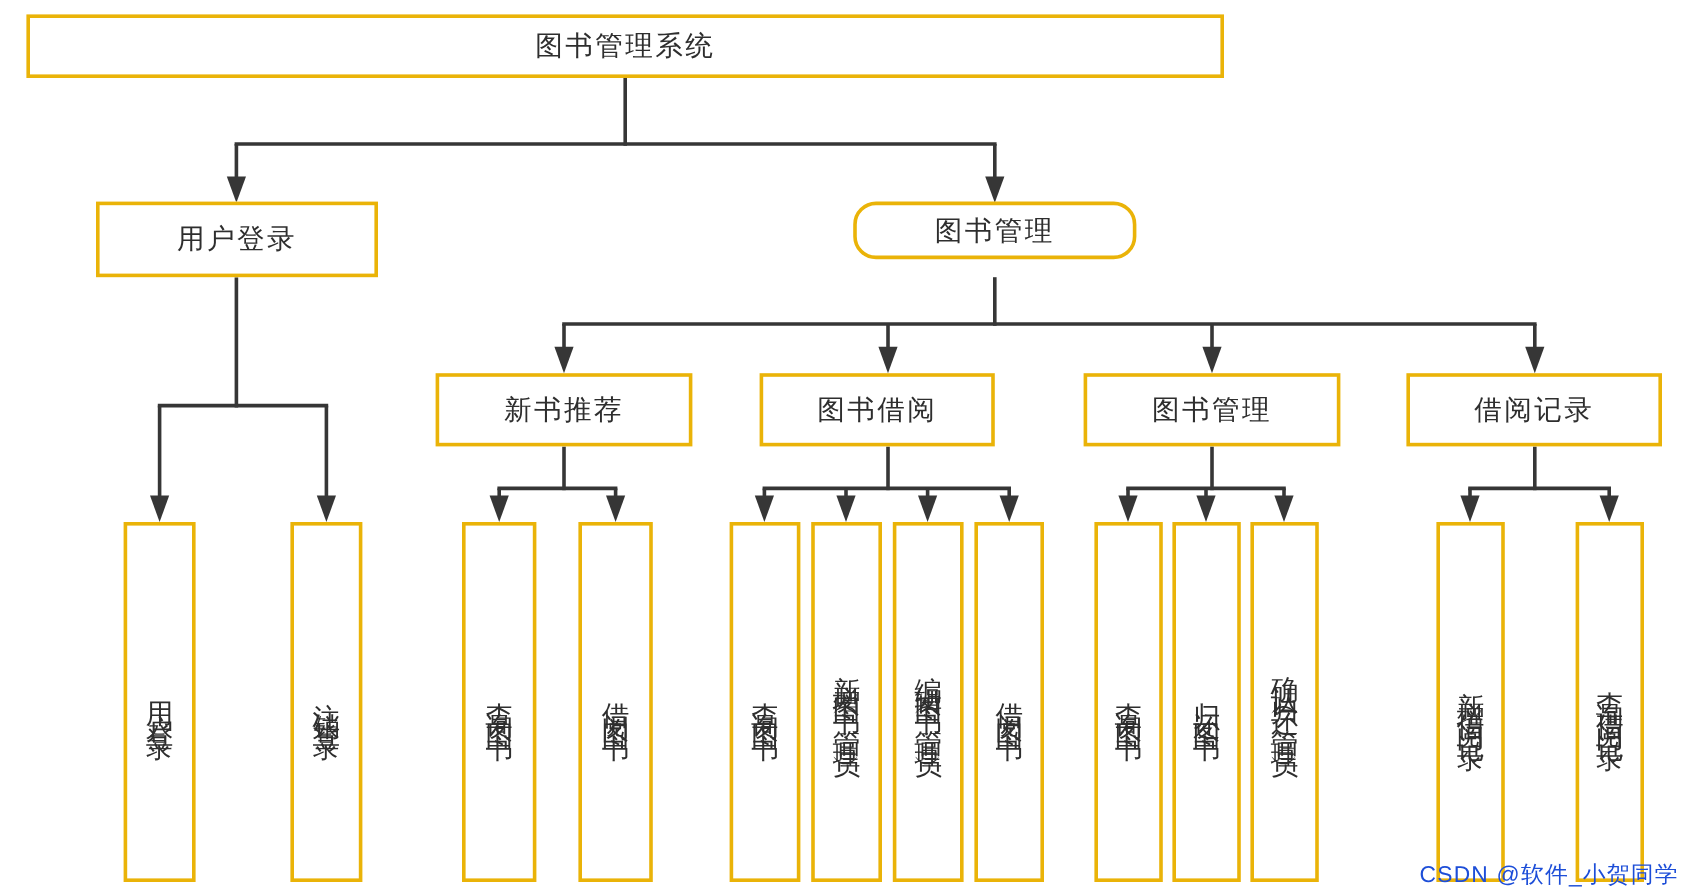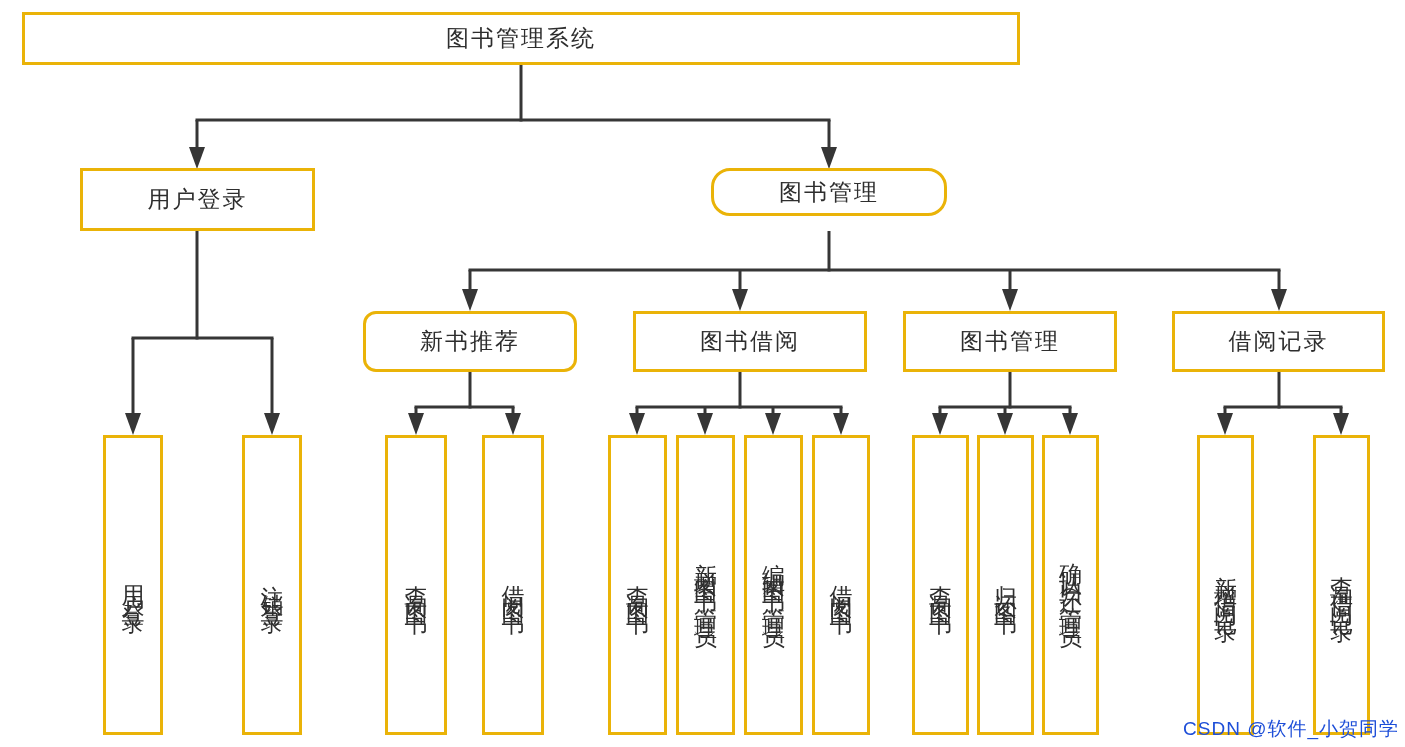--- a/index.html
+++ b/index.html
@@ -87,22 +87,22 @@
     <polygon points="1217,413 1233,413 1225,435" stroke="none"></polygon>
     <line x1="1341" y1="407" x2="1341" y2="416"></line>
     <polygon points="1333,413 1349,413 1341,435" stroke="none"></polygon>
   </svg>
 
   <div class="node" style="left:22px;top:12px;width:998px;height:53px;">图书管理系统</div>
 
   <div class="node" style="left:80px;top:168px;width:235px;height:63px;">用户登录</div>
   <div class="node" style="left:711px;top:168px;width:236px;height:48px;border-radius:19px;">图书管理</div>
 
-  <div class="node" style="left:363px;top:311px;width:214px;height:61px;border-radius:13px;">新书推荐</div>
-  <div class="node" style="left:633px;top:311px;width:234px;height:61px;">图书借阅</div>
+  <div class="node" style="left:363px;top:311px;width:214px;height:61px;">新书推荐</div>
+  <div class="node" style="left:633px;top:311px;width:196px;height:61px;">图书借阅</div>
   <div class="node" style="left:903px;top:311px;width:214px;height:61px;">图书管理</div>
   <div class="node" style="left:1172px;top:311px;width:213px;height:61px;">借阅记录</div>
 
   <div class="node leaf" style="left:103px;top:435px;width:60px;height:300px;">用户登录</div>
   <div class="node leaf" style="left:242px;top:435px;width:60px;height:300px;">注销登录</div>
 
   <div class="node leaf" style="left:385px;top:435px;width:62px;height:300px;">查询图书</div>
   <div class="node leaf" style="left:482px;top:435px;width:62px;height:300px;">借阅图书</div>
 
   <div class="node leaf" style="left:608px;top:435px;width:59px;height:300px;">查询图书</div>

